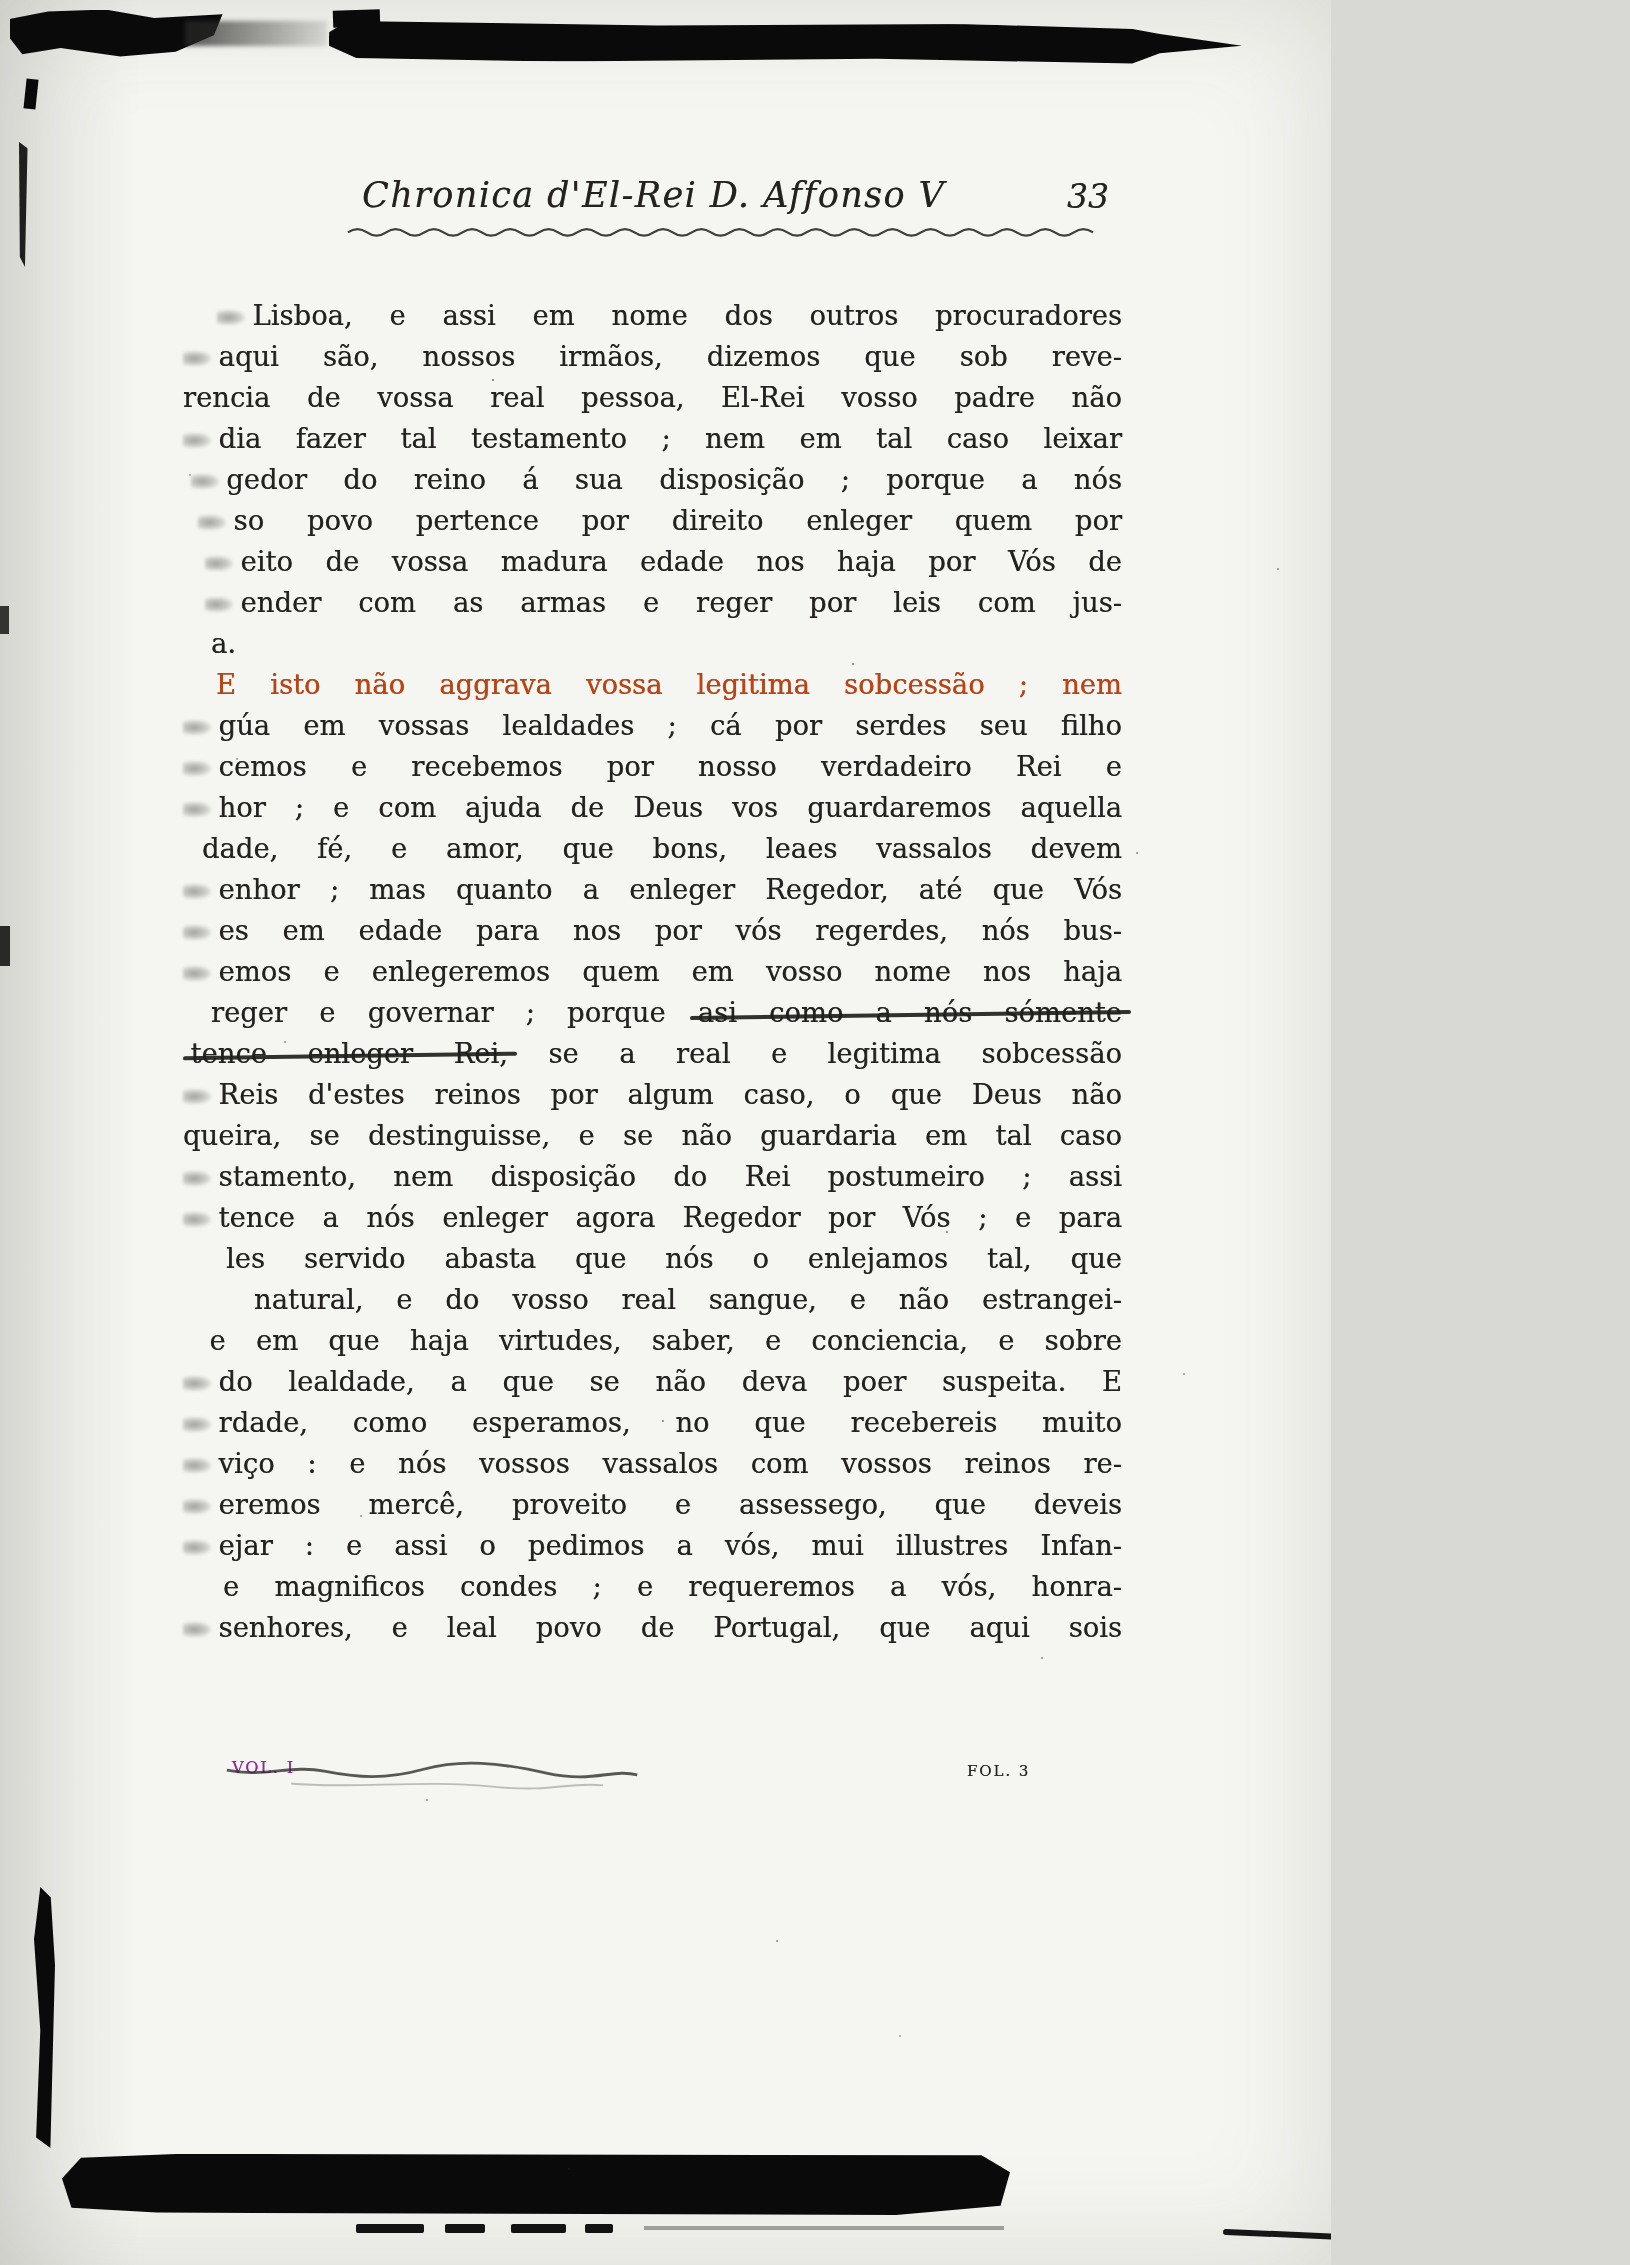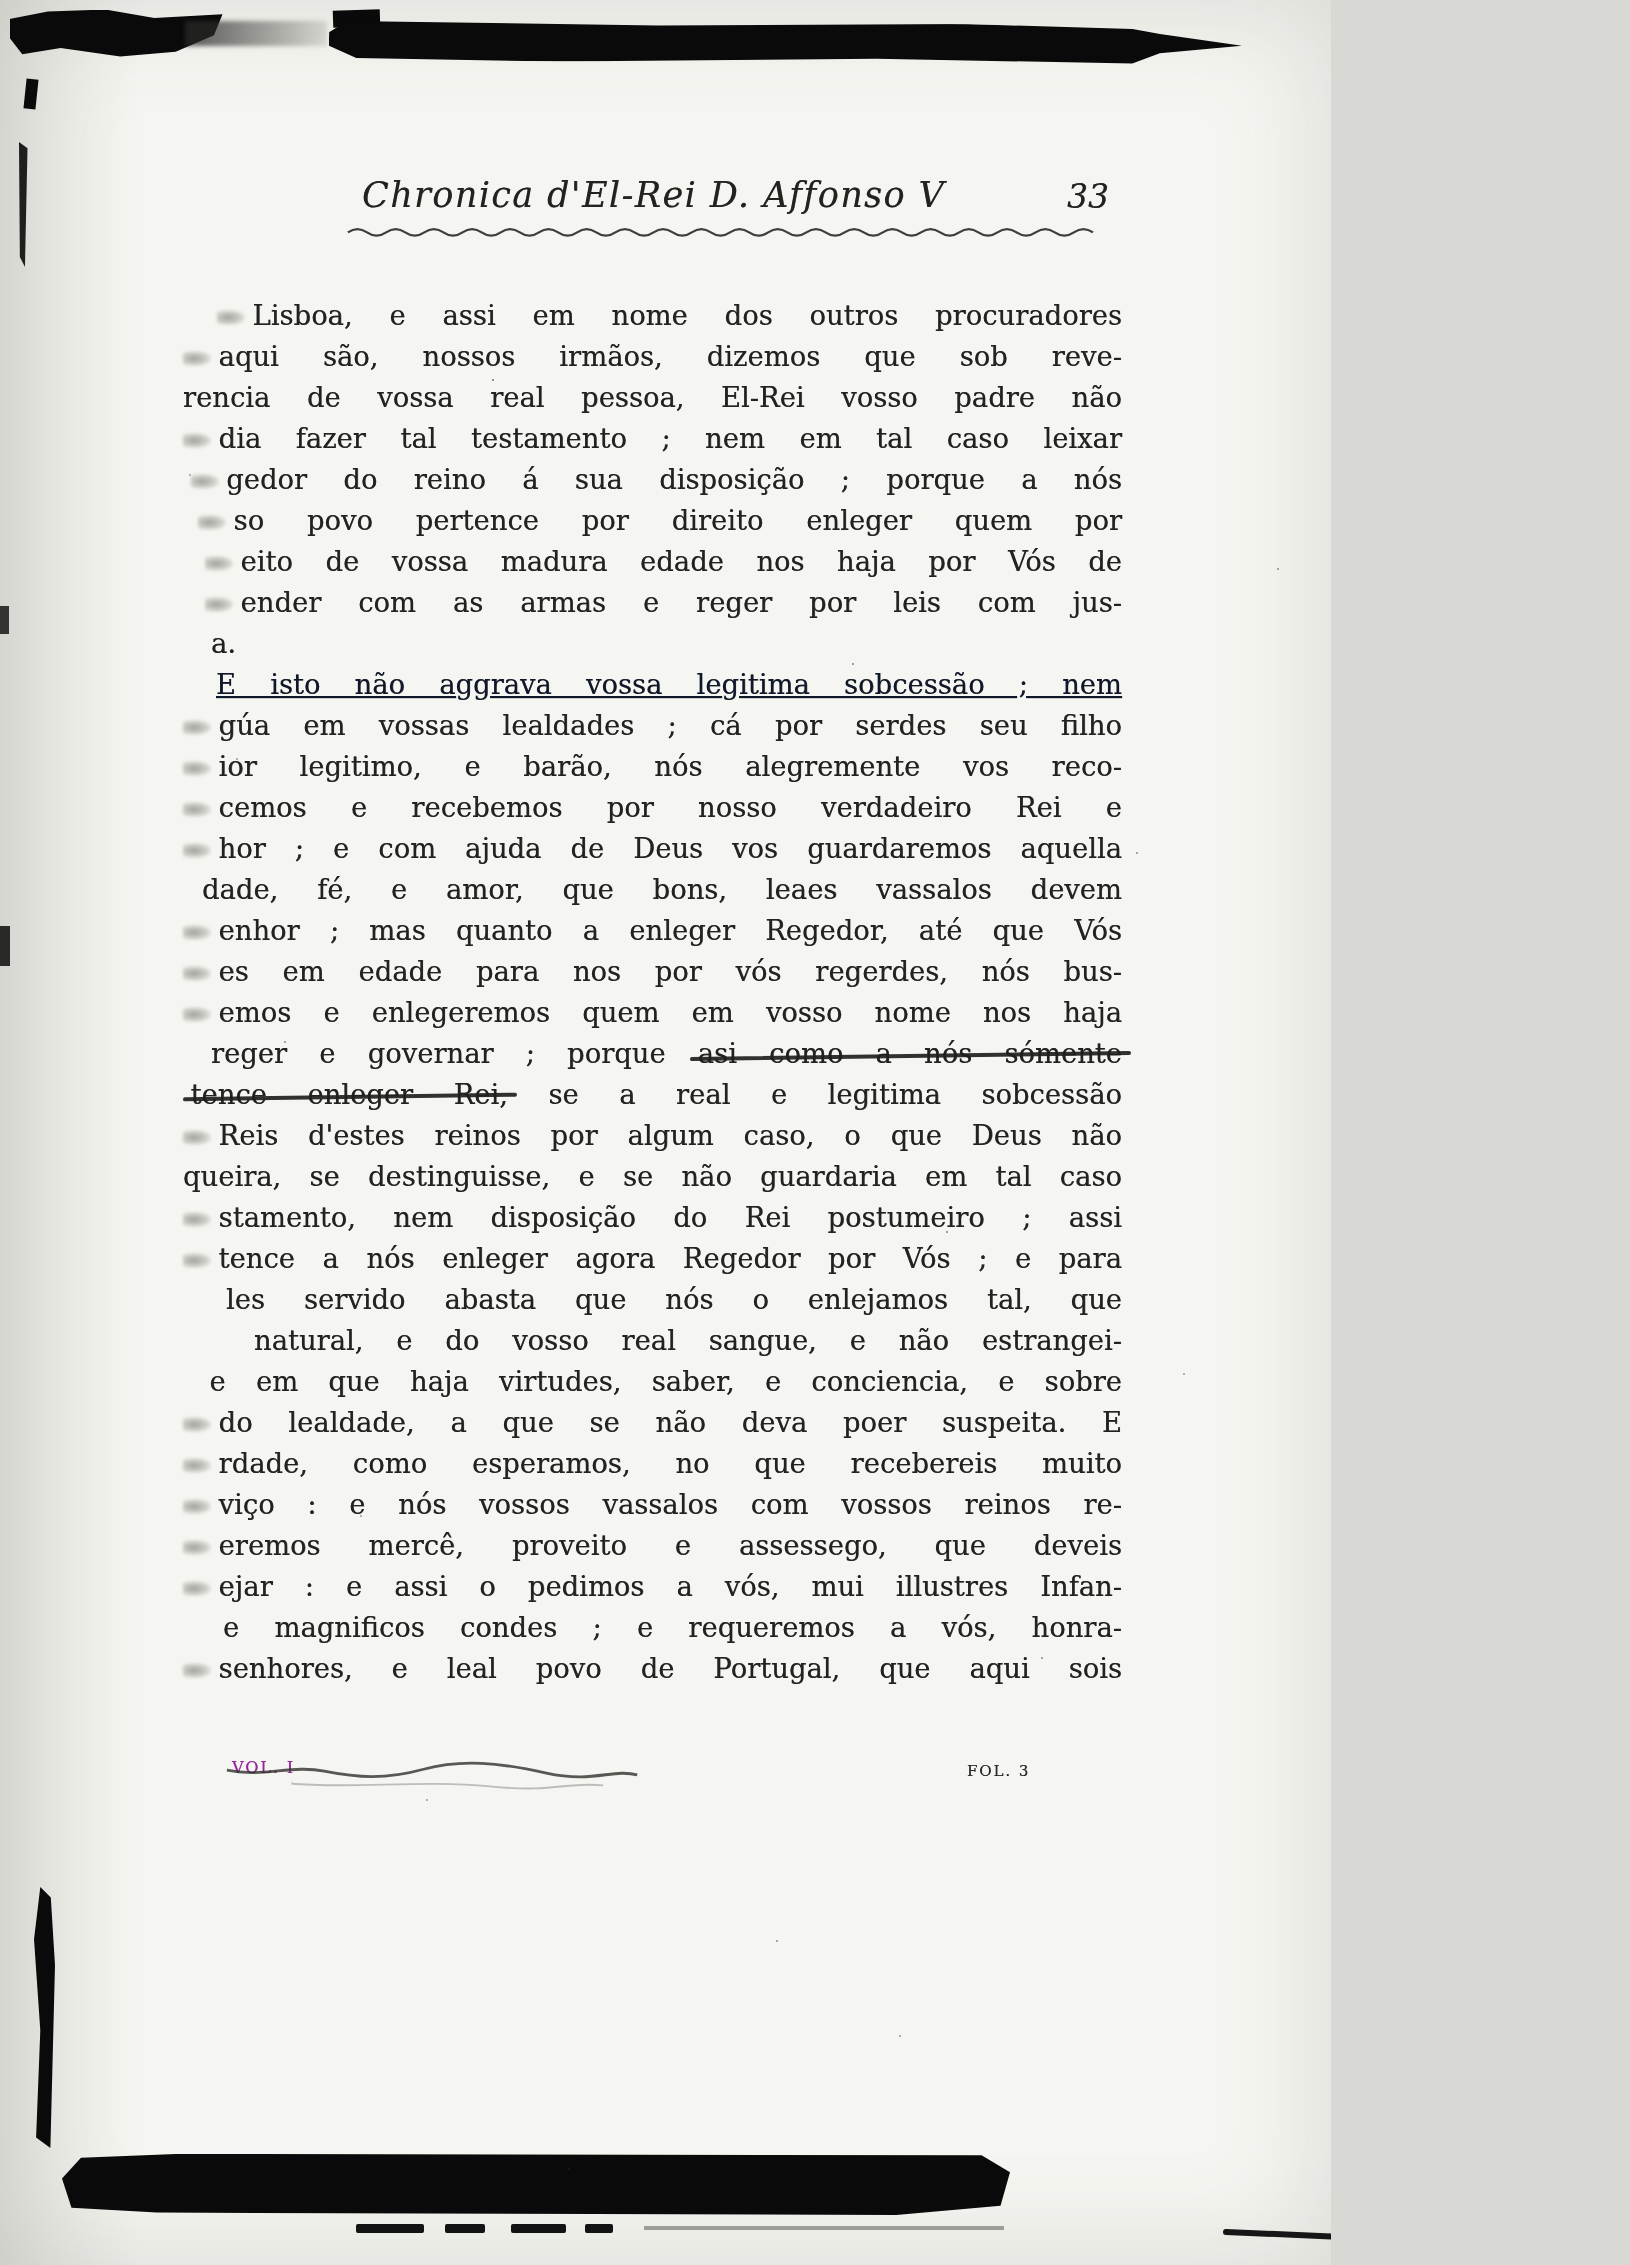--- a/index.html
+++ b/index.html
@@ -137,23 +137,22 @@
   <div class="page-body">
       <div class="text-line" style="padding-left: 34px; color: rgb(35, 34, 32);"><span class="smudge"></span><span>Lisboa, e assi em nome dos outros procuradores</span></div>
       <div class="text-line" style="padding-left: 0px; color: rgb(35, 34, 32);"><span class="smudge"></span><span>aqui são, nossos irmãos, dizemos que sob reve-</span></div>
       <div class="text-line" style="padding-left: 0px; color: rgb(35, 34, 32);"><span>rencia de vossa real pessoa, El-Rei vosso padre não</span></div>
       <div class="text-line" style="padding-left: 0px; color: rgb(35, 34, 32);"><span class="smudge"></span><span>dia fazer tal testamento ; nem em tal caso leixar</span></div>
       <div class="text-line" style="padding-left: 7.6px; color: rgb(35, 34, 32);"><span class="smudge"></span><span>gedor do reino á sua disposição ; porque a nós</span></div>
       <div class="text-line" style="padding-left: 15px; color: rgb(35, 34, 32);"><span class="smudge"></span><span>so povo pertence por direito enleger quem por</span></div>
       <div class="text-line" style="padding-left: 22px; color: rgb(35, 34, 32);"><span class="smudge"></span><span>eito de vossa madura edade nos haja por Vós de</span></div>
       <div class="text-line" style="padding-left: 22px; color: rgb(35, 34, 32);"><span class="smudge"></span><span>ender com as armas e reger por leis com jus-</span></div>
       <div class="text-line no-justify" style="padding-left: 28px; color: rgb(35, 34, 32);"><span>a.</span></div>
-      <div class="text-line" style="padding-left: 33px; color: #0f172a; text-decoration: underline;"><span>E isto não aggrava vossa legitima sobcessão ; nem</span></div>
+      <div class="text-line" style="padding-left: 33px; color: #c2410c;"><span>E isto não aggrava vossa legitima sobcessão ; nem</span></div>
       <div class="text-line" style="padding-left: 0px; color: rgb(35, 34, 32);"><span class="smudge"></span><span>gúa em vossas lealdades ; cá por serdes seu filho</span></div>
-      <div class="text-line" style="padding-left: 0px; color: rgb(35, 34, 32);"><span class="smudge"></span><span>ior legitimo, e barão, nós alegremente vos reco-</span></div>
       <div class="text-line" style="padding-left: 0px; color: rgb(35, 34, 32);"><span class="smudge"></span><span>cemos e recebemos por nosso verdadeiro Rei e</span></div>
       <div class="text-line" style="padding-left: 0px; color: rgb(35, 34, 32);"><span class="smudge"></span><span>hor ; e com ajuda de Deus vos guardaremos aquella</span></div>
       <div class="text-line" style="padding-left: 19px; color: rgb(35, 34, 32);"><span>dade, fé, e amor, que bons, leaes vassalos devem</span></div>
       <div class="text-line" style="padding-left: 0px; color: rgb(35, 34, 32);"><span class="smudge"></span><span>enhor ; mas quanto a enleger Regedor, até que Vós</span></div>
       <div class="text-line" style="padding-left: 0px; color: rgb(35, 34, 32);"><span class="smudge"></span><span>es em edade para nos por vós regerdes, nós bus-</span></div>
       <div class="text-line" style="padding-left: 0px; color: rgb(35, 34, 32);"><span class="smudge"></span><span>emos e enlegeremos quem em vosso nome nos haja</span></div>
       <div class="text-line" style="padding-left: 28px; color: rgb(35, 34, 32);"><span>reger e governar ; porque </span><span class="strike">asi como a nós sómente</span></div>
       <div class="text-line" style="padding-left: 7.6px; color: rgb(35, 34, 32);"><span class="strike">tence enleger Rei,</span><span> se a real e legitima sobcessão</span></div>
       <div class="text-line" style="padding-left: 0px; color: rgb(35, 34, 32);"><span class="smudge"></span><span>Reis d'estes reinos por algum caso, o que Deus não</span></div>
       <div class="text-line" style="padding-left: 0px; color: rgb(35, 34, 32);"><span>queira, se destinguisse, e se não guardaria em tal caso</span></div>

